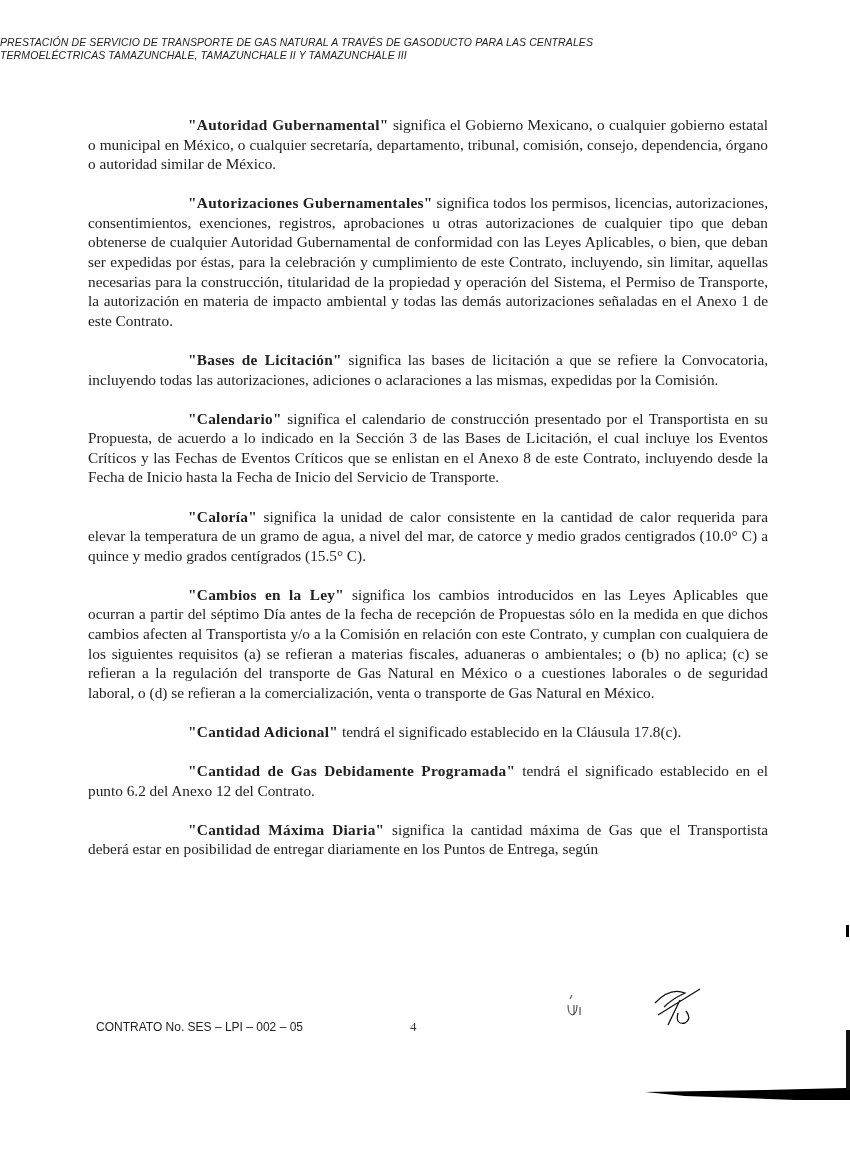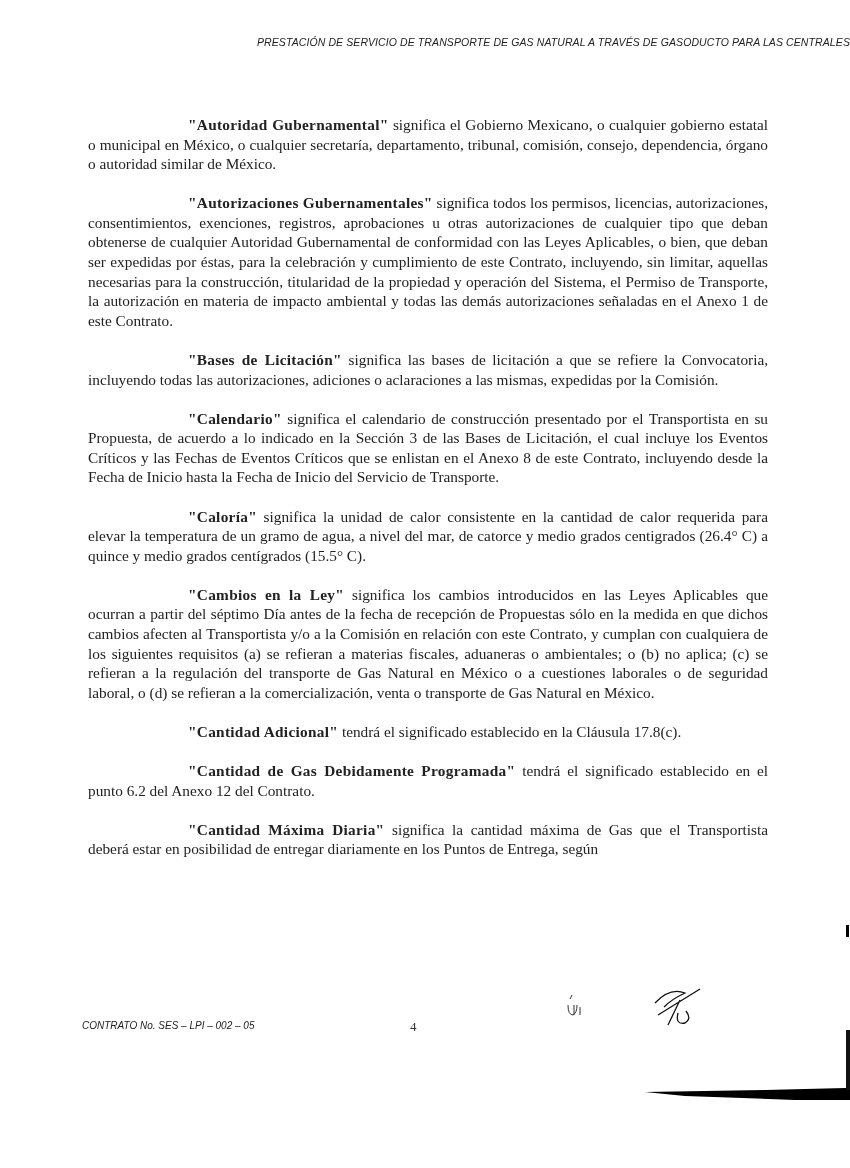--- a/index.html
+++ b/index.html
@@ -1,41 +1,42 @@
 <!DOCTYPE html>
 <html><head>
 <meta charset="utf-8">
 <style>
   html, body { margin:0; padding:0; background:#ffffff; }
   body { width:850px; height:1168px; position:relative; overflow:hidden; color:#111; }
-  .hdr { position:absolute; left:0; top:36px; width:850px; text-align:right;
+  .hdr { position:absolute; left:0; top:36px; width:850px; text-align:left;
          font-family:"Liberation Sans", sans-serif; font-style:italic; font-size:10.5px; line-height:13px; color:#222; letter-spacing:0.1px; }
   .body { position:absolute; left:88px; top:115px; width:680px;
           font-family:"Liberation Serif", serif; font-size:15.3px; line-height:19.6px; color:#222; }
   .para { text-align:justify; text-indent:100px; margin:0 0 19.5px 0; }
   .term { font-weight:bold; letter-spacing:0.3px; }
-  .footer-left { position:absolute; left:82px; top:1020px; font-family:"Liberation Sans", sans-serif; font-style:italic; font-size:10px; color:#222; }
+  .footer-left { position:absolute; left:96px; top:1020px; font-family:"Liberation Sans", sans-serif; font-size:12px; color:#222; }
   .footer-page { position:absolute; left:410px; top:1019px; font-family:"Liberation Serif", serif; font-size:13px; color:#333; }
   .initials { position:absolute; left:560px; top:985px; }
   .mark { position:absolute; left:846px; top:925px; width:3px; height:12px; background:#000; }
   .scan-corner { position:absolute; left:645px; top:1030px; width:205px; height:70px; }
 </style>
 </head>
 <body>
 
 <div class="hdr">
   <div>PRESTACIÓN DE SERVICIO DE TRANSPORTE DE GAS NATURAL A TRAVÉS DE GASODUCTO PARA LAS CENTRALES</div>
+  <div>TERMOELÉCTRICAS TAMAZUNCHALE, TAMAZUNCHALE II Y TAMAZUNCHALE III</div>
 </div>
 
 <div class="body">
   <p class="para"><span class="term">"Autoridad Gubernamental"</span><span> significa el Gobierno Mexicano, o cualquier gobierno estatal o municipal en México, o cualquier secretaría, departamento, tribunal, comisión, consejo, dependencia, órgano o autoridad similar de México.</span></p>
   <p class="para"><span class="term">"Autorizaciones Gubernamentales"</span><span> significa todos los permisos, licencias, autorizaciones, consentimientos, exenciones, registros, aprobaciones u otras autorizaciones de cualquier tipo que deban obtenerse de cualquier Autoridad Gubernamental de conformidad con las Leyes Aplicables, o bien, que deban ser expedidas por éstas, para la celebración y cumplimiento de este Contrato, incluyendo, sin limitar, aquellas necesarias para la construcción, titularidad de la propiedad y operación del Sistema, el Permiso de Transporte, la autorización en materia de impacto ambiental y todas las demás autorizaciones señaladas en el Anexo 1 de este Contrato.</span></p>
   <p class="para"><span class="term">"Bases de Licitación"</span><span> significa las bases de licitación a que se refiere la Convocatoria, incluyendo todas las autorizaciones, adiciones o aclaraciones a las mismas, expedidas por la Comisión.</span></p>
   <p class="para"><span class="term">"Calendario"</span><span> significa el calendario de construcción presentado por el Transportista en su Propuesta, de acuerdo a lo indicado en la Sección 3 de las Bases de Licitación, el cual incluye los Eventos Críticos y las Fechas de Eventos Críticos que se enlistan en el Anexo 8 de este Contrato, incluyendo desde la Fecha de Inicio hasta la Fecha de Inicio del Servicio de Transporte.</span></p>
-  <p class="para"><span class="term">"Caloría"</span><span> significa la unidad de calor consistente en la cantidad de calor requerida para elevar la temperatura de un gramo de agua, a nivel del mar, de catorce y medio grados centigrados (26.4° C) a quince y medio grados centígrados (15.5° C).</span></p>
+  <p class="para"><span class="term">"Caloría"</span><span> significa la unidad de calor consistente en la cantidad de calor requerida para elevar la temperatura de un gramo de agua, a nivel del mar, de catorce y medio grados centigrados (10.0° C) a quince y medio grados centígrados (15.5° C).</span></p>
   <p class="para"><span class="term">"Cambios en la Ley"</span><span> significa los cambios introducidos en las Leyes Aplicables que ocurran a partir del séptimo Día antes de la fecha de recepción de Propuestas sólo en la medida en que dichos cambios afecten al Transportista y/o a la Comisión en relación con este Contrato, y cumplan con cualquiera de los siguientes requisitos (a) se refieran a materias fiscales, aduaneras o ambientales; o (b) no aplica; (c) se refieran a la regulación del transporte de Gas Natural en México o a cuestiones laborales o de seguridad laboral, o (d) se refieran a la comercialización, venta o transporte de Gas Natural en México.</span></p>
   <p class="para"><span class="term">"Cantidad Adicional"</span><span> tendrá el significado establecido en la Cláusula 17.8(c).</span></p>
   <p class="para"><span class="term">"Cantidad de Gas Debidamente Programada"</span><span> tendrá el significado establecido en el punto 6.2 del Anexo 12 del Contrato.</span></p>
   <p class="para"><span class="term">"Cantidad Máxima Diaria"</span><span> significa la cantidad máxima de Gas que el Transportista deberá estar en posibilidad de entregar diariamente en los Puntos de Entrega, según</span></p>
 </div>
 
 <div class="mark"></div>
 
 <svg class="initials" width="180" height="50" viewBox="0 0 180 50">
   <path d="M12 10 L10 14 M8 20 Q8 30 13 30 Q17 28 17 20 M14 20 L14 30 M20 22 L20 30" stroke="#333" stroke-width="1" fill="none"></path>

